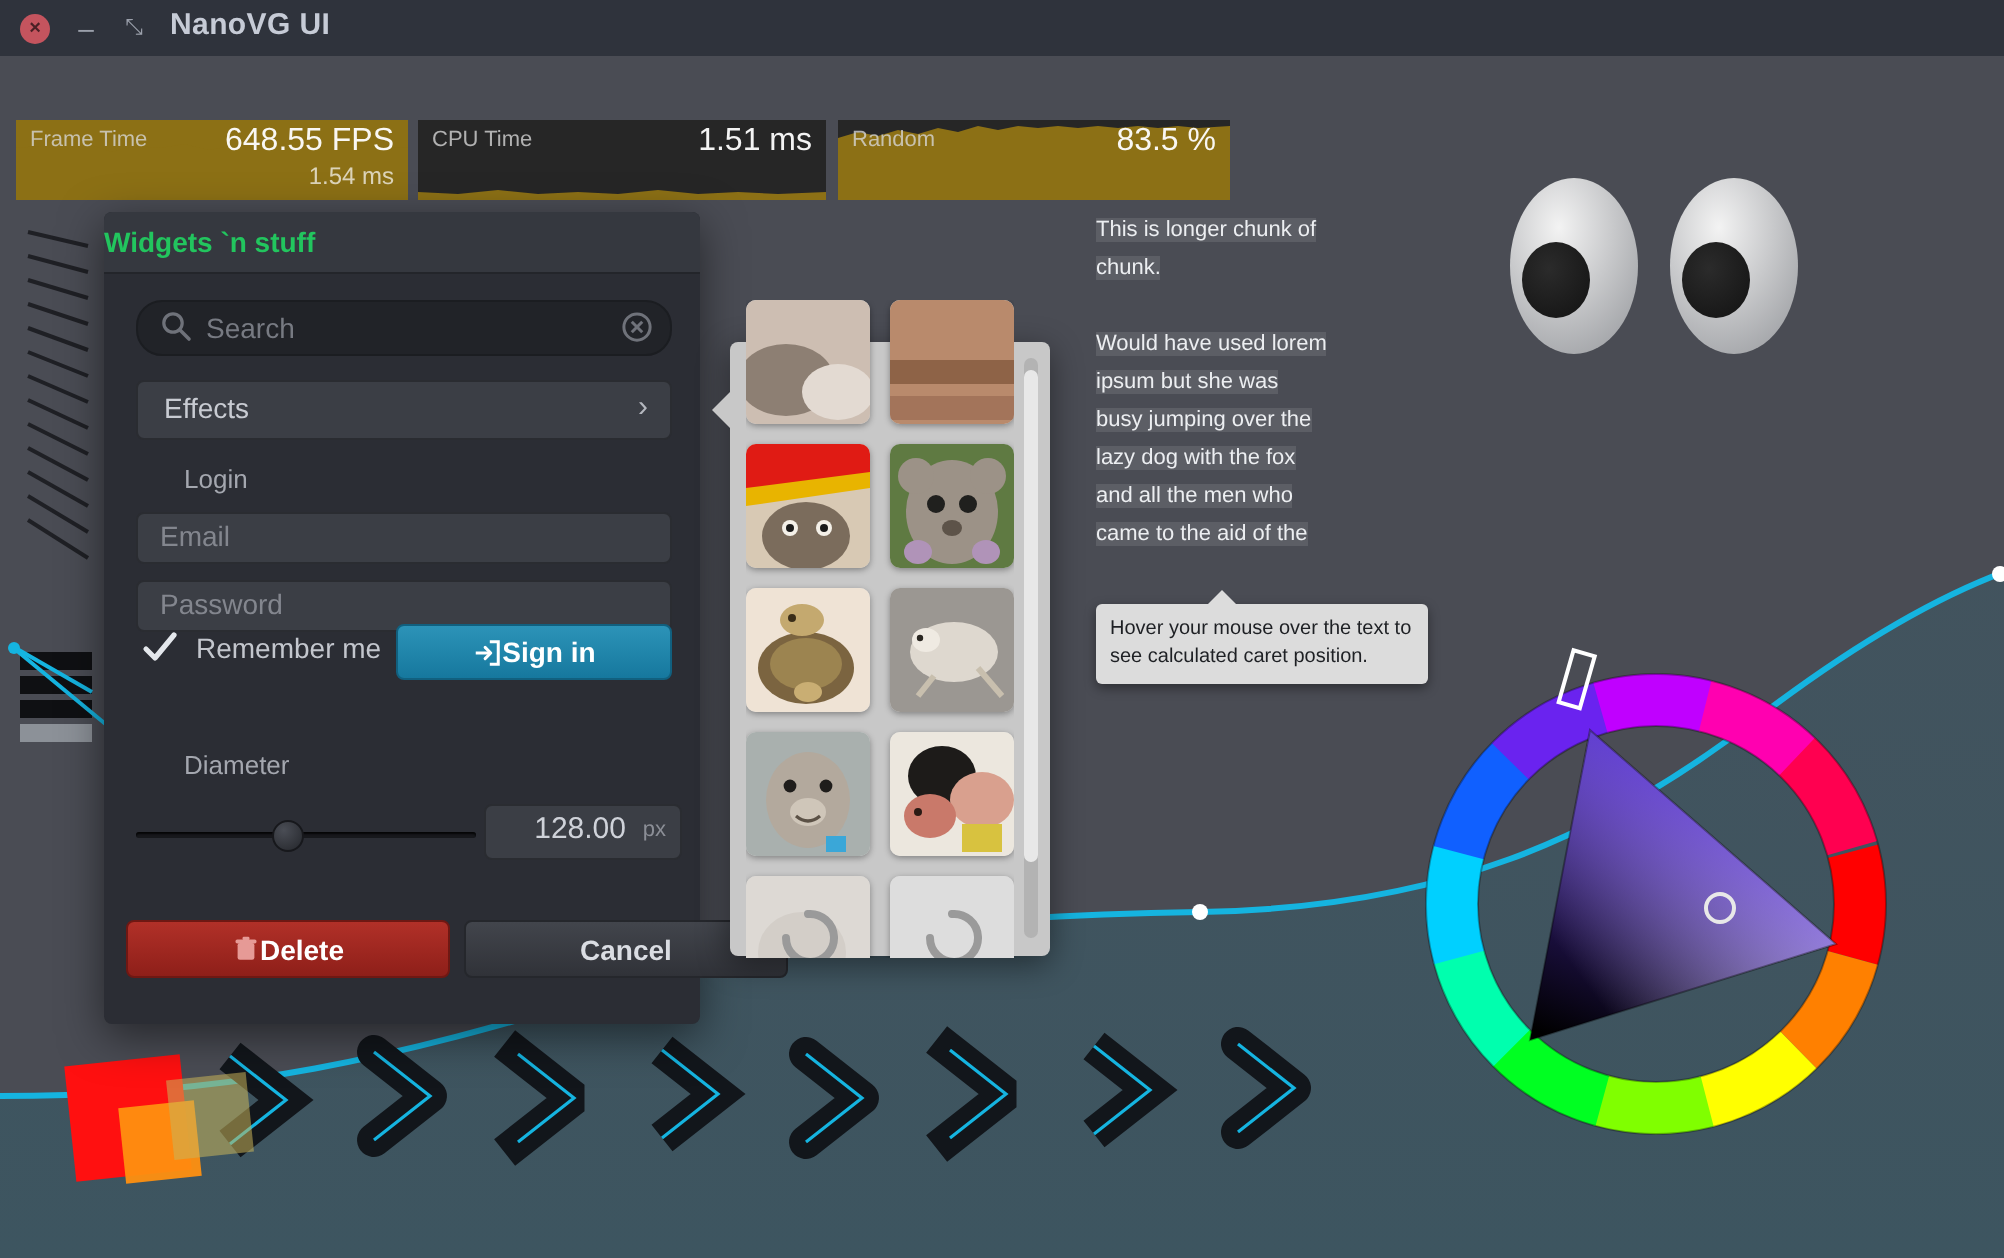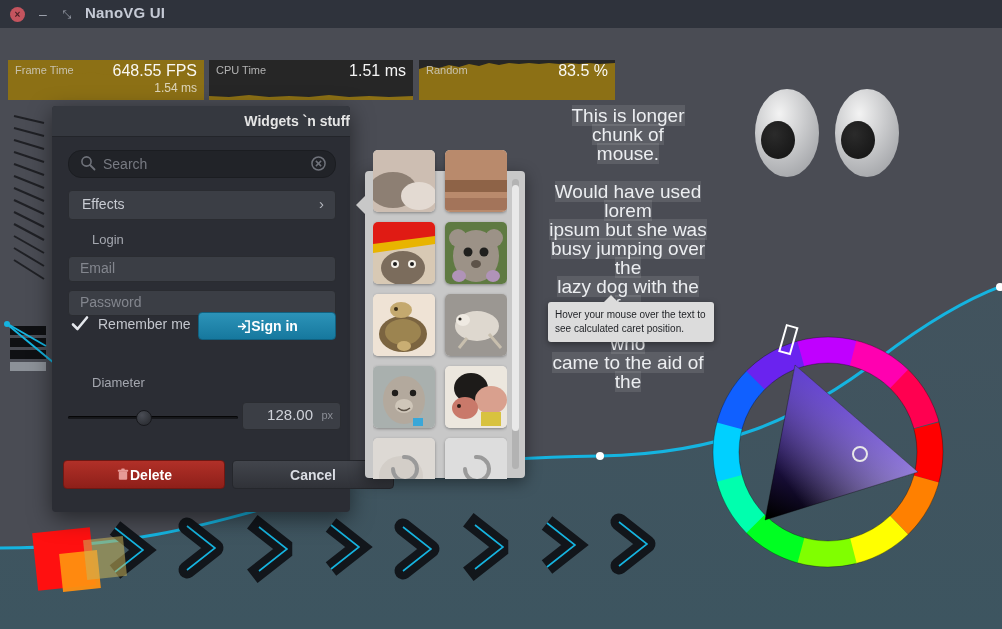--- a/index.html
+++ b/index.html
@@ -31,21 +31,21 @@
   .graph .gval{position:absolute;right:7px;top:2px;font-size:16px;color:#fff;opacity:.95;}
   .graph .gval2{position:absolute;right:7px;top:21px;font-size:12px;color:#fff;opacity:.7;}
   #graph-frametime{left:8px;top:32px;width:196px;background:#8c7015;}
   #graph-cputime{left:209px;top:32px;width:204px;background:#262626;}
   #graph-random{left:419px;top:32px;width:196px;background:#8c7015;}
 
   
   .win{position:absolute;left:52px;top:78px;width:298px;height:406px;border-radius:4px;
        background:#2b2d34;box-shadow:0 6px 22px rgba(0,0,0,.5);}
   .win-head{position:absolute;left:0;top:0;width:298px;height:30px;border-radius:4px 4px 0 0;
-            background:#35383f;color:#e5e5e5;font-size:14px;font-weight:bold;text-align:right;
+            background:#35383f;color:#22c55e;font-size:14px;font-weight:bold;text-align:left;
             line-height:30px;}
   .win-sep{position:absolute;left:0;top:30px;width:298px;height:1px;background:#23252a;}
 
   .search{position:absolute;left:16px;top:44px;width:266px;height:26px;border-radius:13px;
           background:#212328;border:1px solid #1b1d21;}
   .search .si{position:absolute;left:11px;top:4px;width:16px;height:16px;}
   .search .stext{position:absolute;left:34px;top:4px;font-size:14px;color:#777a82;line-height:18px;}
   .search .sclear{position:absolute;right:9px;top:5px;width:15px;height:15px;}
 
   .dropdown{position:absolute;left:16px;top:84px;width:266px;height:28px;border-radius:4px;
@@ -94,22 +94,22 @@
   .tgrid{position:absolute;left:8px;top:-21px;width:134px;height:329px;overflow:hidden;}
   .tcell{position:absolute;width:62px;height:62px;border-radius:5px;overflow:hidden;
          background:#d9d9d9;box-shadow:0 1px 3px rgba(0,0,0,.35);}
   .tcell .ph{position:absolute;left:0;top:0;width:62px;height:62px;}
   .tscroll{position:absolute;right:6px;top:8px;width:7px;height:290px;border-radius:4px;
            background:#b3b3b3;}
   .tscroll .tknob{position:absolute;left:0;top:6px;width:7px;height:246px;border-radius:4px;
                   background:#e8e8e8;}
 
   
-  .para{position:absolute;left:548px;top:78px;width:160px;font-size:19px;color:#eceef1;
-        line-height:19px;text-align:center;}
+  .para{position:absolute;left:548px;top:78px;width:160px;font-size:11px;color:#eceef1;
+        line-height:19px;}
   .para .hl{background:rgba(255,255,255,.10);}
   .tip{position:absolute;left:548px;top:274px;width:152px;padding:6px 7px;border-radius:3px;
        background:#dcdcdc;color:#1e2024;font-size:10px;line-height:14px;
        box-shadow:0 2px 6px rgba(0,0,0,.4);}
   .tip .tarrow{position:absolute;left:56px;top:-7px;width:0;height:0;
                border-left:7px solid transparent;border-right:7px solid transparent;
                border-bottom:7px solid #dcdcdc;}
 
   
   .layer{position:absolute;left:0;top:0;width:1002px;height:601px;pointer-events:none;}
@@ -273,21 +273,21 @@
         </radialGradient>
       </defs>
       <ellipse cx="39" cy="65" rx="32" ry="44" fill="url(#eyeg)"></ellipse>
       <ellipse cx="119" cy="65" rx="32" ry="44" fill="url(#eyeg)"></ellipse>
       <ellipse cx="30" cy="72" rx="17" ry="19" fill="url(#pupg)"></ellipse>
       <ellipse cx="110" cy="72" rx="17" ry="19" fill="url(#pupg)"></ellipse>
     </svg>
 
     <div class="para">
       <div><span class="hl">This is longer chunk of</span></div>
-      <div><span class="hl">mouse.</span></div>
+      <div><span class="hl">chunk.</span></div>
       <div style="height:19px;"></div>
       <div><span class="hl">Would have used lorem</span></div>
       <div><span class="hl">ipsum but she   was</span></div>
       <div><span class="hl">busy jumping over the</span></div>
       <div><span class="hl">lazy dog with the fox</span></div>
       <div><span class="hl">and all the men who</span></div>
       <div><span class="hl">came to the aid of the</span></div>
     </div>
 
     <div class="tip">

